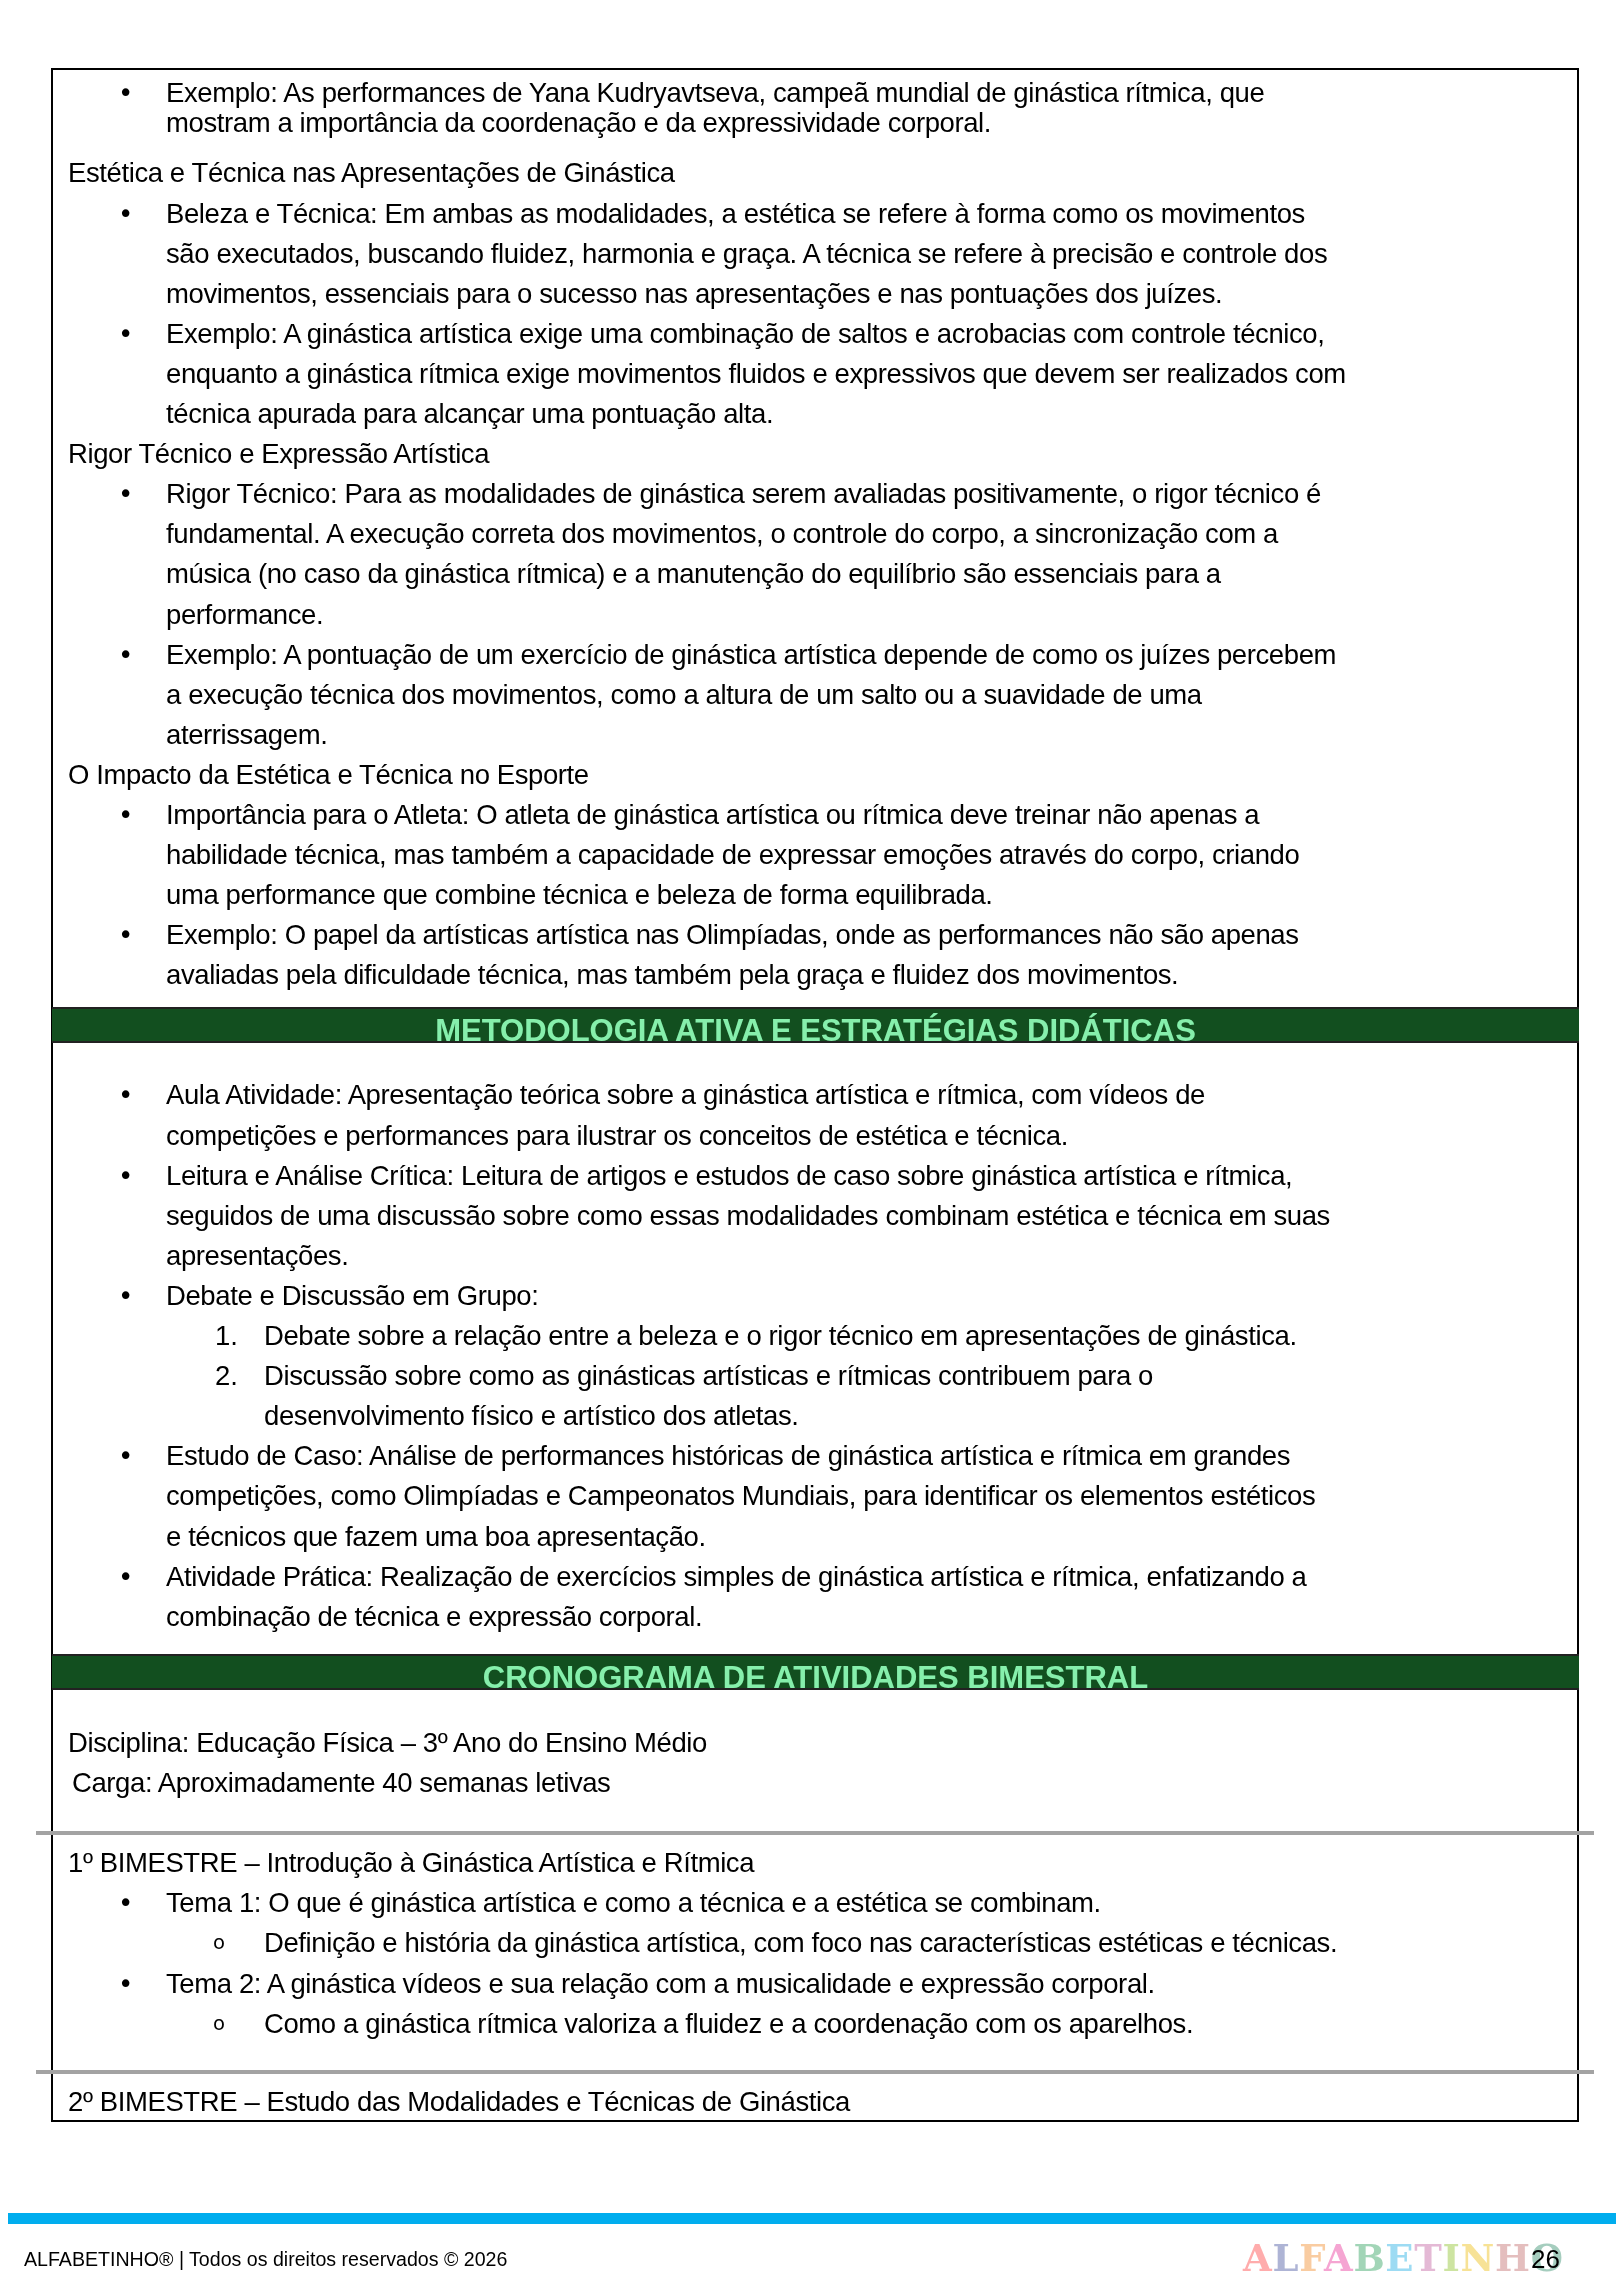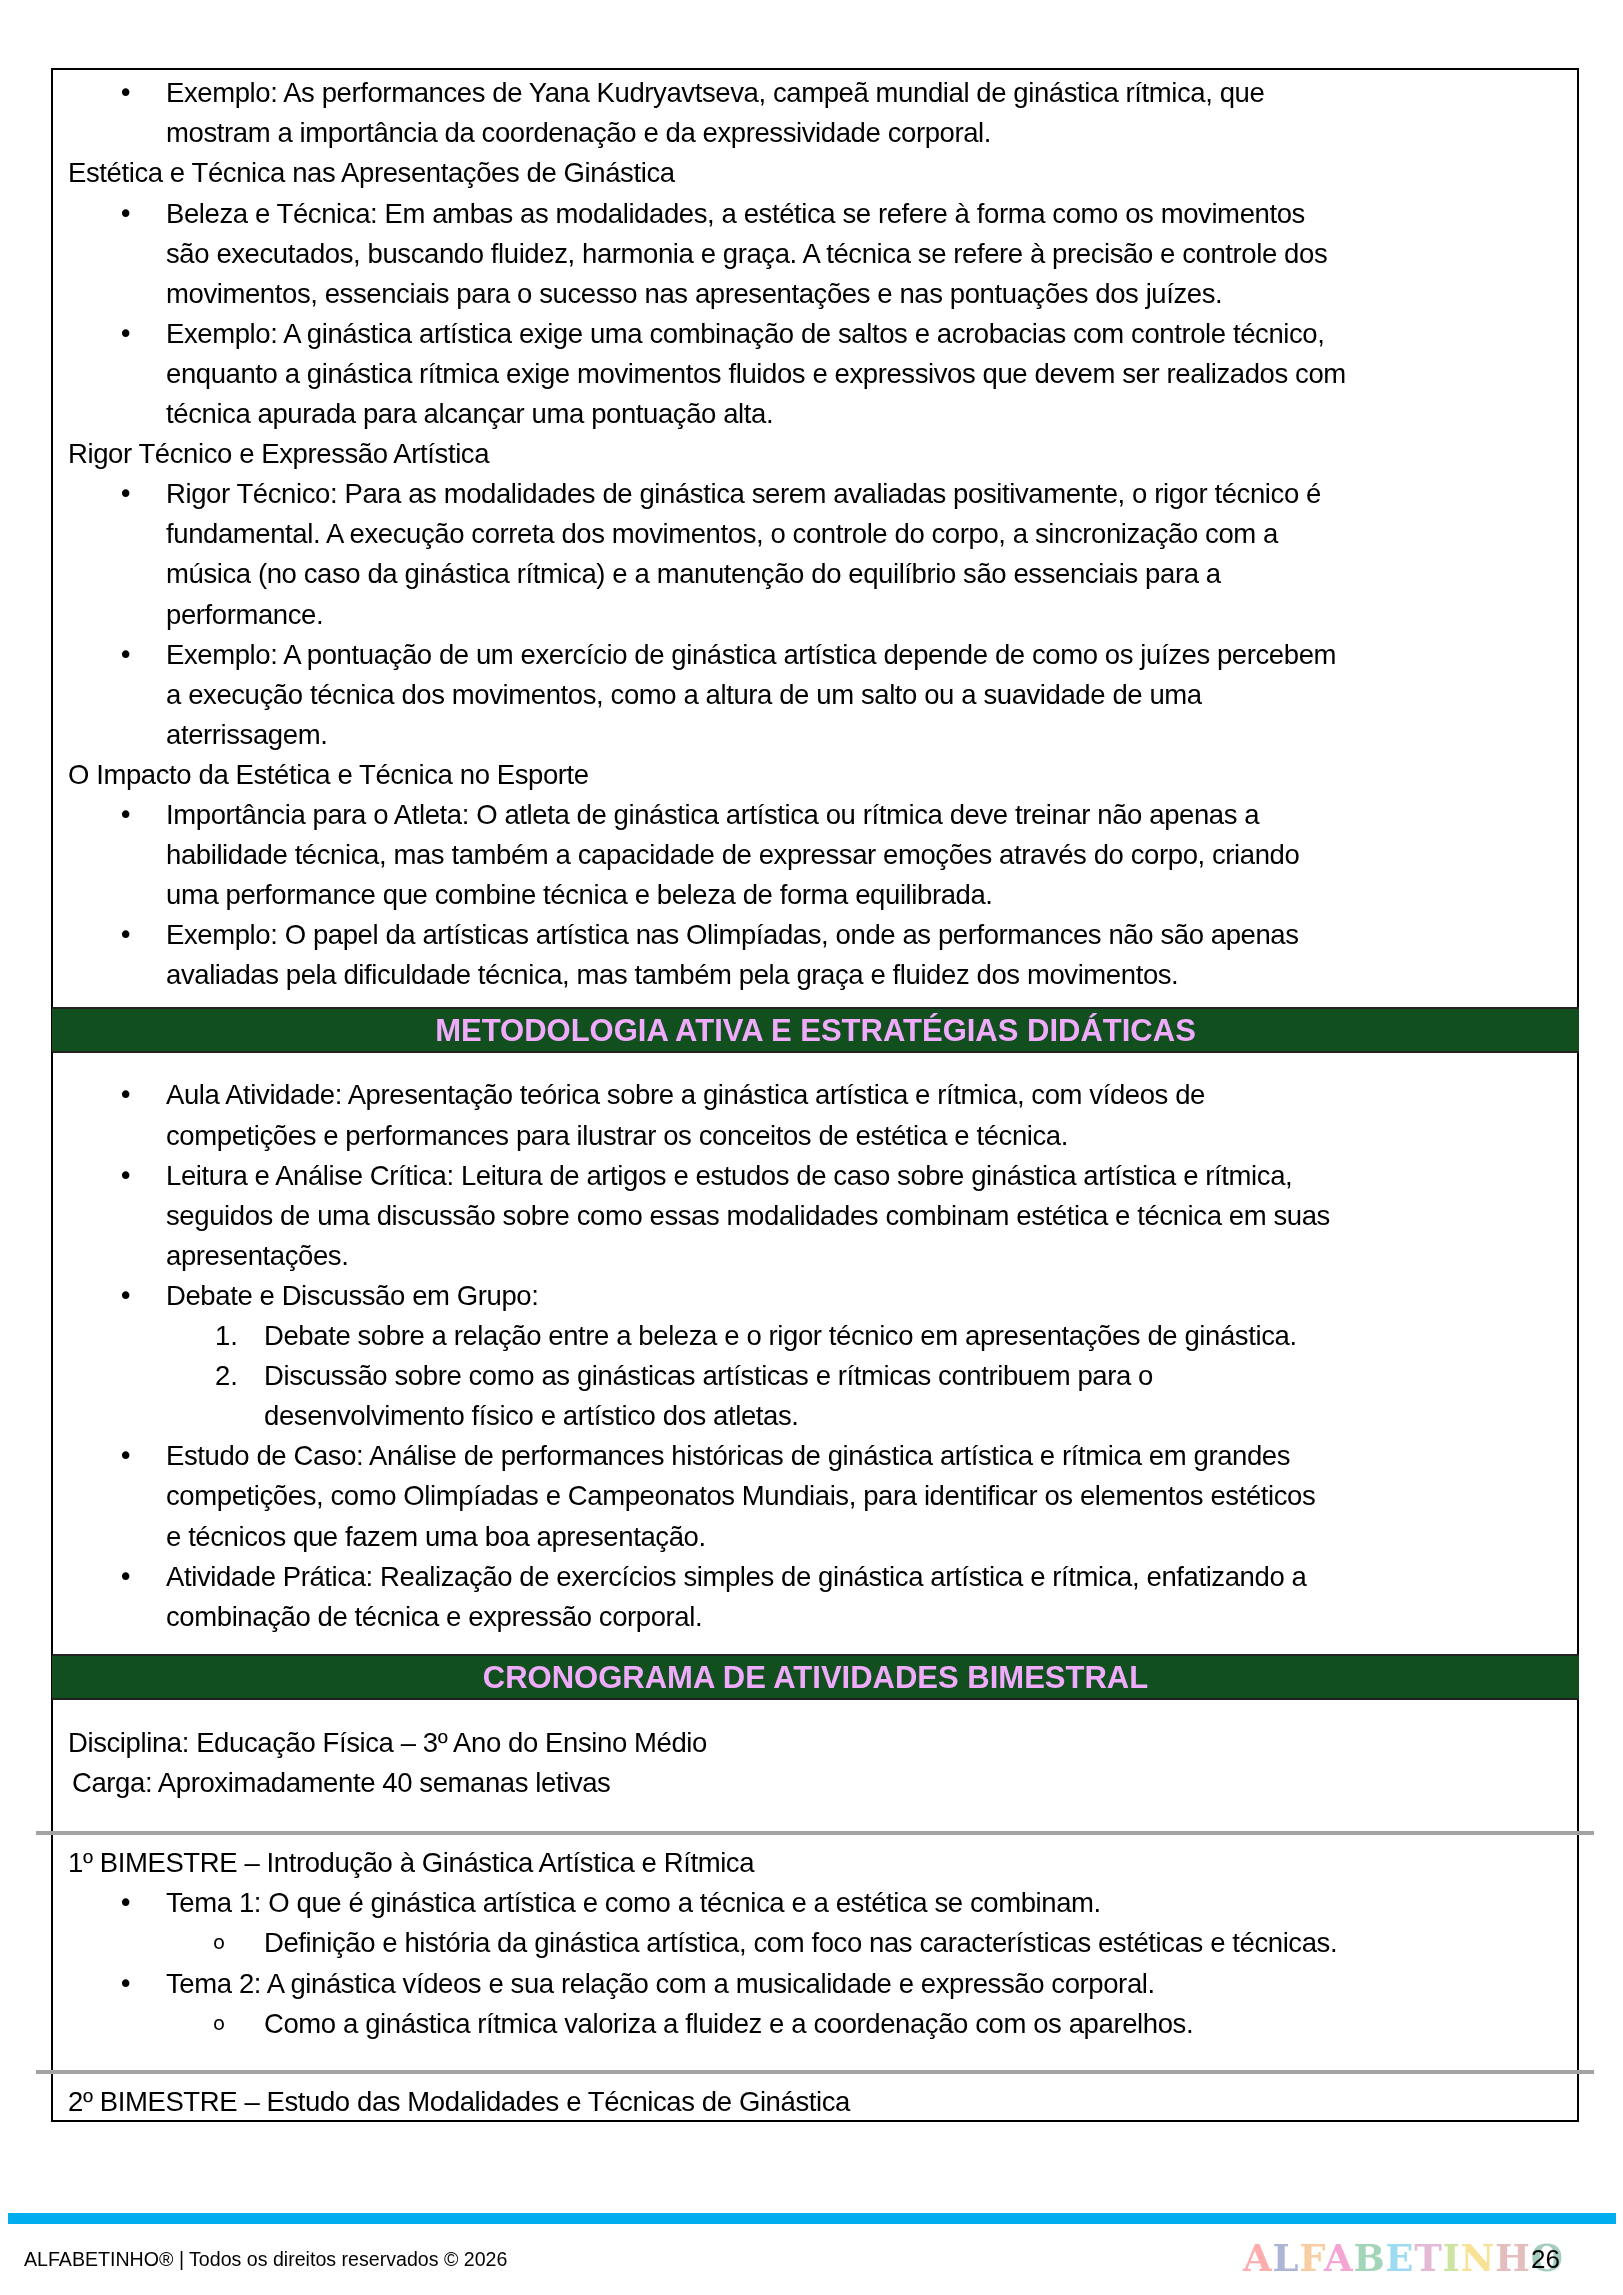--- a/index.html
+++ b/index.html
@@ -15,39 +15,39 @@
   .line {
     position: absolute; white-space: nowrap;
     font-size: 27.5px; line-height: 40px; letter-spacing: -0.4px;
     font-family: "Liberation Sans", sans-serif;
   }
   .b { font-weight: normal; }
   .bullet { position: absolute; font-size: 26px; line-height: 40px; font-family: "DejaVu Sans", sans-serif; }
   .sub { position: absolute; font-size: 19.6px; line-height: 40px; font-family: "DejaVu Sans", sans-serif; }
   .num { position: absolute; font-size: 27.5px; line-height: 40px; font-family: "Liberation Sans", sans-serif; }
   .bar {
-    position: absolute; left: 52px; width: 1527px; height: 46px;
+    position: absolute; left: 52px; width: 1527px; height: 36px;
     background: #124f1f; border-top: 2px solid #222; border-bottom: 2px solid #222;
-    box-sizing: border-box; color: #f0abfc; text-align: center;
+    box-sizing: border-box; color: #86efac; text-align: center;
     font-family: "Liberation Sans", sans-serif; font-weight: bold; font-size: 31px; line-height: 44px;
   }
   .divider { position: absolute; left: 36px; width: 1558px; height: 3.9px; background: #a3a3a3; }
   .footer-band { position: absolute; left: 7.9px; top: 2213px; width: 1608px; height: 10.5px; background: #00adee; }
   .footer-text { position: absolute; left: 24px; top: 2246px; font-size: 19.6px; line-height: 26px; font-family: "Liberation Sans", sans-serif; white-space: nowrap; }
   .logo { position: absolute; left: 1243px; top: 2239px; font-family: "DejaVu Serif", serif; font-weight: bold; font-size: 37px; line-height: 39px; letter-spacing: 0.7px; opacity: 0.7; white-space: nowrap; }
   .page-num { position: absolute; left: 1531px; top: 2246px; font-size: 26px; line-height: 26px; font-family: "Liberation Sans", sans-serif; }
 </style>
 </head>
 <body>
 
 <div class="frame"></div>
 <div id="content">
     <span class="bullet" style="top: 73px; left: 118px;">•</span>
     <div class="line" style="top: 73px; left: 166px;"><span class="b">Exemplo:</span><span> As performances de Yana Kudryavtseva, campeã mundial de ginástica rítmica, que</span></div>
-    <div class="line" style="top: 113px; left: 166px;"><span>mostram a importância da coordenação e da expressividade corporal.</span></div>
+    <div class="line" style="top: 103px; left: 166px;"><span>mostram a importância da coordenação e da expressividade corporal.</span></div>
     <div class="line b" style="top: 153px; left: 68px;">Estética e Técnica nas Apresentações de Ginástica</div>
     <span class="bullet" style="top: 194px; left: 118px;">•</span>
     <div class="line" style="top: 194px; left: 166px;"><span class="b">Beleza e Técnica:</span><span> Em ambas as modalidades, a estética se refere à forma como os movimentos</span></div>
     <div class="line" style="top: 234px; left: 166px;"><span>são executados, buscando fluidez, harmonia e graça. A técnica se refere à precisão e controle dos</span></div>
     <div class="line" style="top: 274px; left: 166px;"><span>movimentos, essenciais para o sucesso nas apresentações e nas pontuações dos juízes.</span></div>
     <span class="bullet" style="top: 314px; left: 118px;">•</span>
     <div class="line" style="top: 314px; left: 166px;"><span class="b">Exemplo:</span><span> A ginástica artística exige uma combinação de saltos e acrobacias com controle técnico,</span></div>
     <div class="line" style="top: 354px; left: 166px;"><span>enquanto a ginástica rítmica exige movimentos fluidos e expressivos que devem ser realizados com</span></div>
     <div class="line" style="top: 394px; left: 166px;"><span>técnica apurada para alcançar uma pontuação alta.</span></div>
     <div class="line b" style="top: 434px; left: 68px;">Rigor Técnico e Expressão Artística</div>

